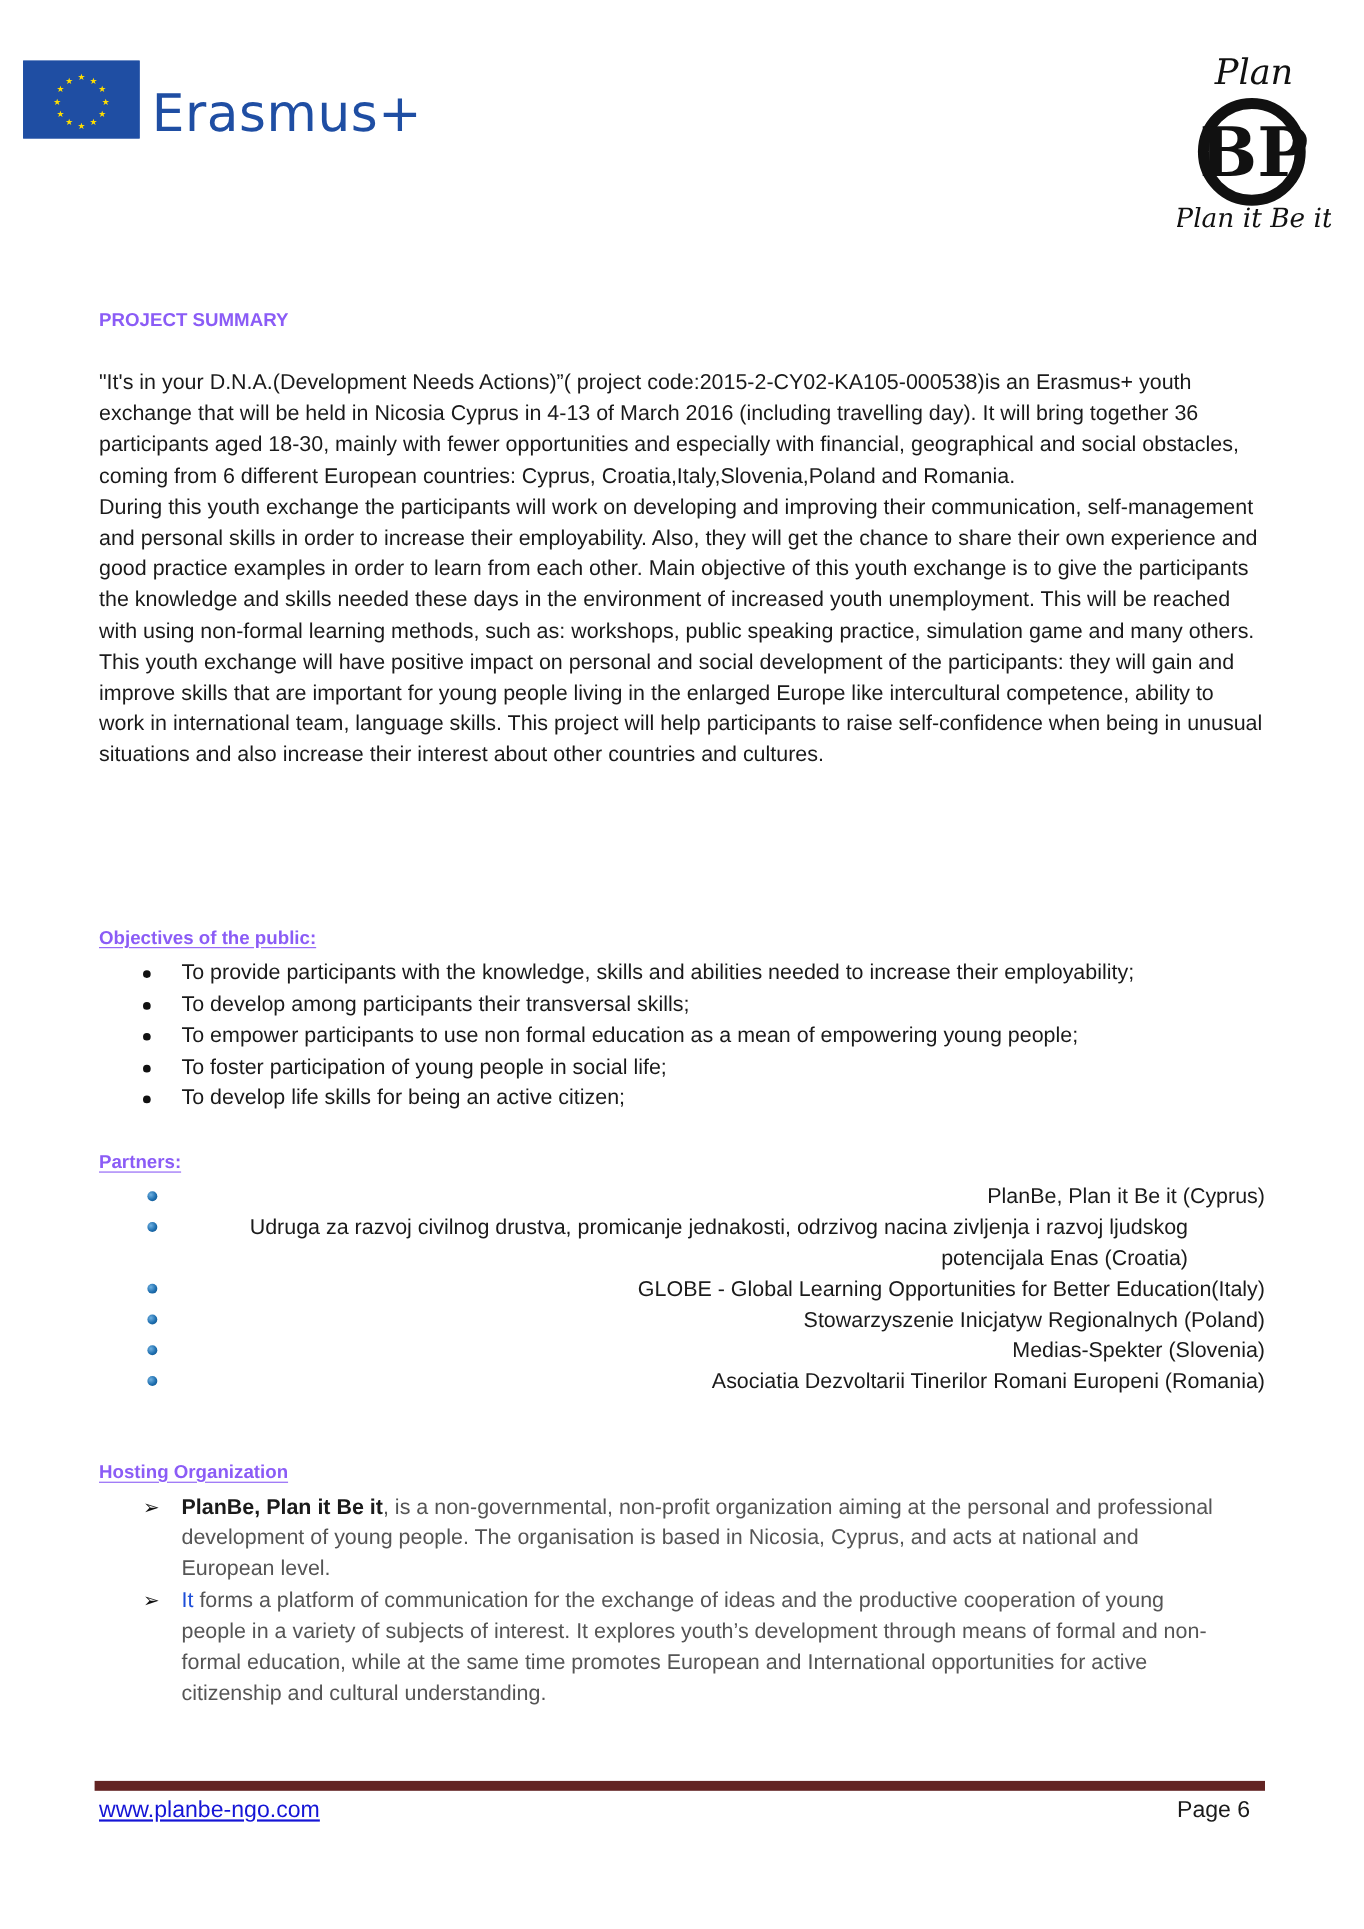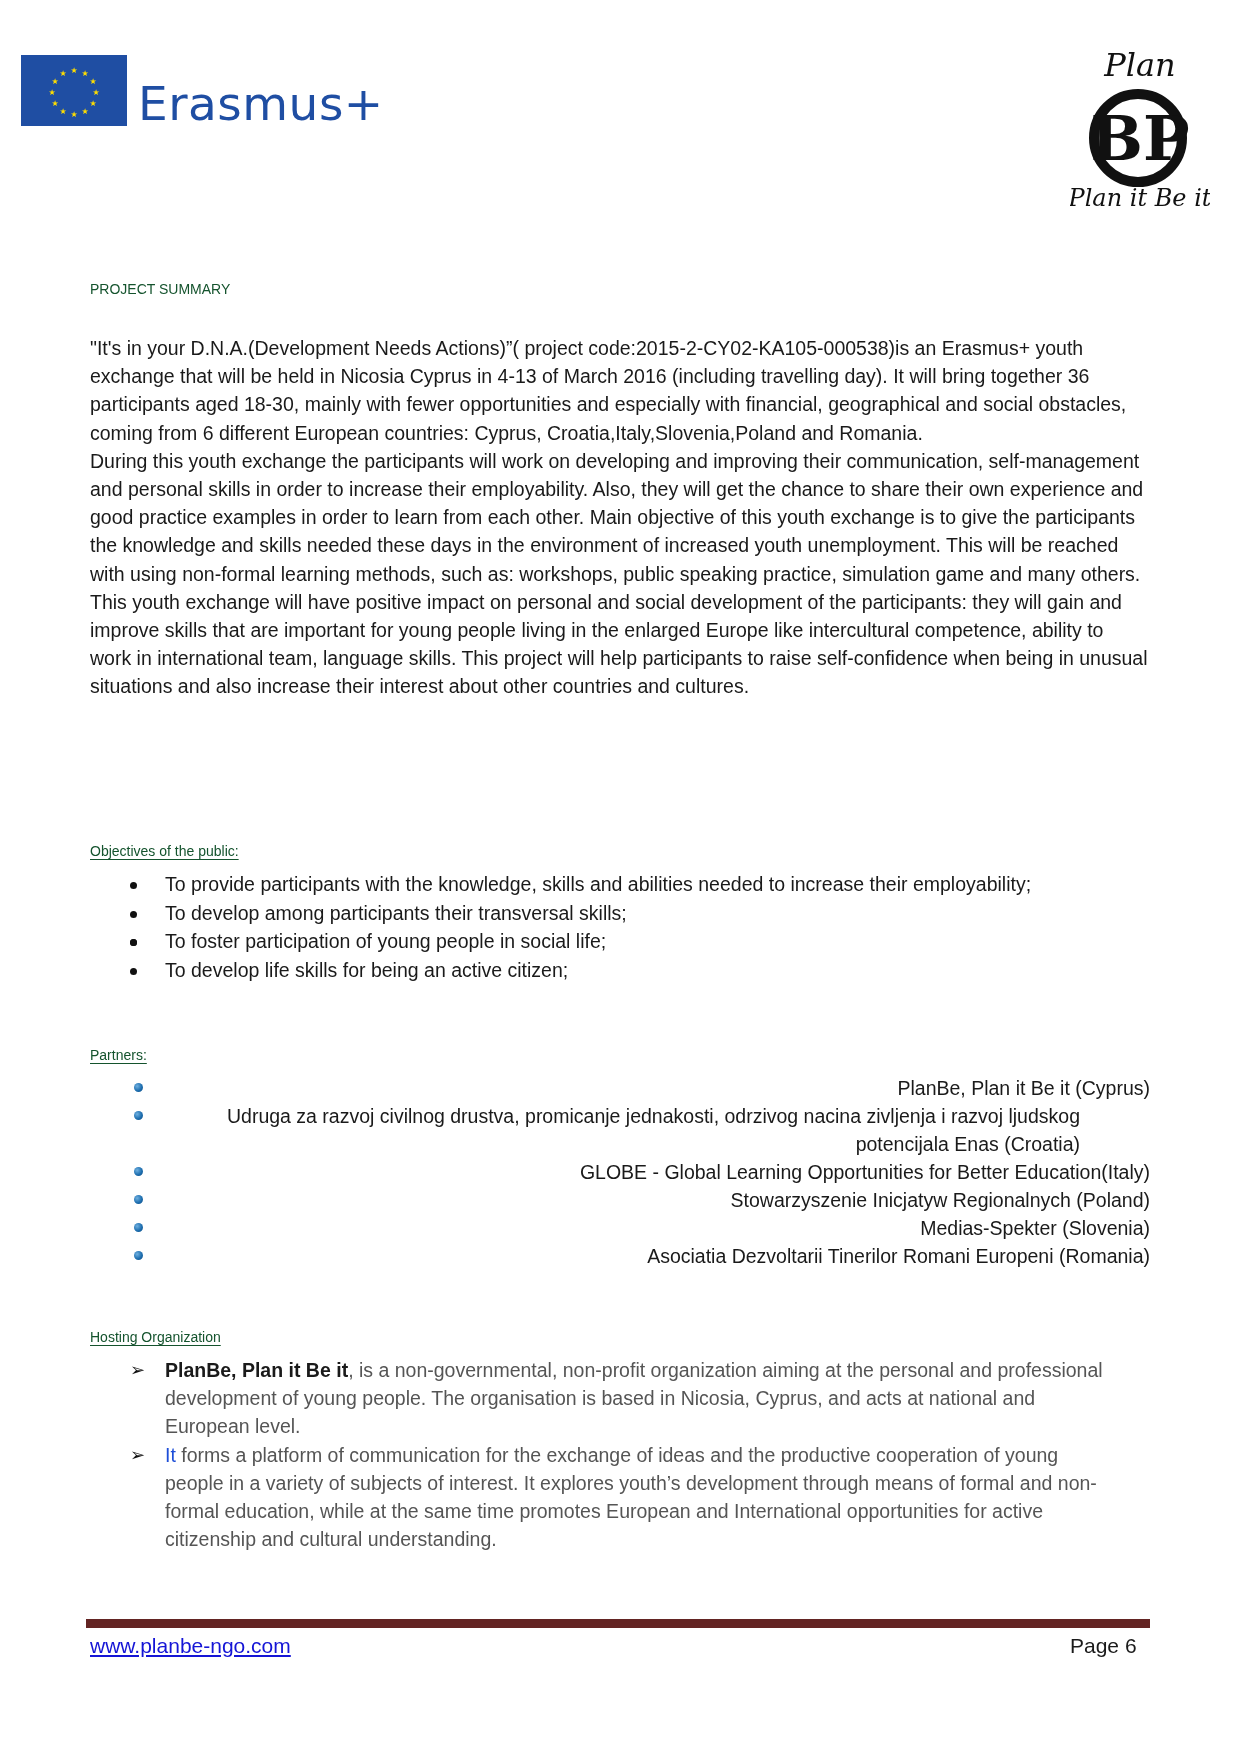--- a/index.html
+++ b/index.html
@@ -8,21 +8,21 @@
   .abs { position: absolute; }
 
   
   .eu-flag { left: 21px; top: 55px; width: 106px; height: 71px; background: #1f4ea3; }
   .eu-flag svg { width: 100%; height: 100%; display: block; }
   .erasmus-word { left: 138px; top: 80px; font-size: 47px; color: #1f4ea3; letter-spacing: 0.5px;
                   font-family: "DejaVu Sans", sans-serif; line-height: 1; }
   .planbe-logo { left: 1070px; top: 38px; width: 140px; height: 185px; }
 
   
-  .heading { font-size: 14px; font-weight: normal; color: #14532d; }
+  .heading { font-size: 17px; font-weight: bold; color: #8b5cf6; }
   .heading.u { text-decoration: underline; text-underline-offset: 3px; }
   .para { left: 90px; width: 1060px; font-size: 19.5px; line-height: 28.2px; }
   .para p { margin: 0; }
 
   .list { left: 90px; width: 1060px; margin: 0; padding: 0; list-style: none; font-size: 19.5px; line-height: 28.5px; }
   .list li { position: relative; padding-left: 75px; }
   .bullet-dot { position: absolute; left: 40px; top: 12px; width: 7px; height: 7px; border-radius: 50%; background: #111; }
   .bullet-ball { position: absolute; left: 44px; top: 9px; width: 9px; height: 9px; border-radius: 50%;
                  background: radial-gradient(circle at 35% 35%, #6fb0e0 0%, #1e6fb0 55%, #0d4a80 100%); }
   .arrow { position: absolute; left: 40px; top: 0; font-size: 18px; color: #111; }
@@ -73,21 +73,21 @@
 <div class="abs para" style="top:334px;">
   <p>"It's in your D.N.A.(Development Needs Actions)”( project code:2015-2-CY02-KA105-000538)is an Erasmus+ youth exchange that will be held in  Nicosia Cyprus in 4-13 of March 2016 (including travelling day). It will bring together 36 participants aged 18-30, mainly with fewer opportunities and especially with financial, geographical and social obstacles, coming from 6 different European countries: Cyprus, Croatia,Italy,Slovenia,Poland and Romania.</p>
   <p>During this youth exchange the participants will work on developing and improving their communication, self-management and personal skills in order to increase their employability. Also, they will get the chance to share their own experience and good practice examples in order to learn from each other. Main objective of this youth exchange is to give the participants the knowledge and skills needed these days in the environment of increased youth unemployment. This will be reached with using non-formal learning methods, such as: workshops, public speaking practice, simulation game and many others.</p>
   <p>This youth exchange will have positive impact on personal and social development of the participants: they will gain and improve skills that are important for young people living in the enlarged Europe like intercultural competence, ability to work in international team, language skills. This project will help participants to raise self-confidence when being in unusual situations and also increase their interest about other countries and cultures.</p>
 </div>
 
 <div class="abs heading u" style="left:90px; top:843px;">Objectives of the public:</div>
 <ul class="abs list" style="top:870px;">
   <li><span class="bullet-dot"></span><span>To provide participants with the knowledge, skills and abilities needed to increase their employability;</span></li>
   <li><span class="bullet-dot"></span><span>To develop among participants their transversal skills;</span></li>
-  <li><span class="bullet-dot"></span></li>
+  <li><span class="bullet-dot"></span><span>To empower participants to use non formal education as a mean of empowering young people;</span></li>
   <li><span class="bullet-dot"></span><span>To foster participation of young people in social life;</span></li>
   <li><span class="bullet-dot"></span><span>To develop life skills for being an active citizen;</span></li>
 </ul>
 
 <div class="abs heading u" style="left:90px; top:1047px;">Partners:</div>
 <ul class="abs list" style="top:1074px; line-height:28px;text-align:right;">
   <li><span class="bullet-ball"></span><span>PlanBe, Plan it Be it (Cyprus)</span></li>
   <li style="padding-right:70px;"><span class="bullet-ball"></span><span>Udruga za razvoj civilnog drustva, promicanje jednakosti, odrzivog nacina zivljenja i razvoj ljudskog potencijala Enas (Croatia)</span></li>
   <li><span class="bullet-ball"></span><span>GLOBE - Global Learning Opportunities for Better Education(Italy)</span></li>
   <li><span class="bullet-ball"></span><span>Stowarzyszenie Inicjatyw Regionalnych (Poland)</span></li>

